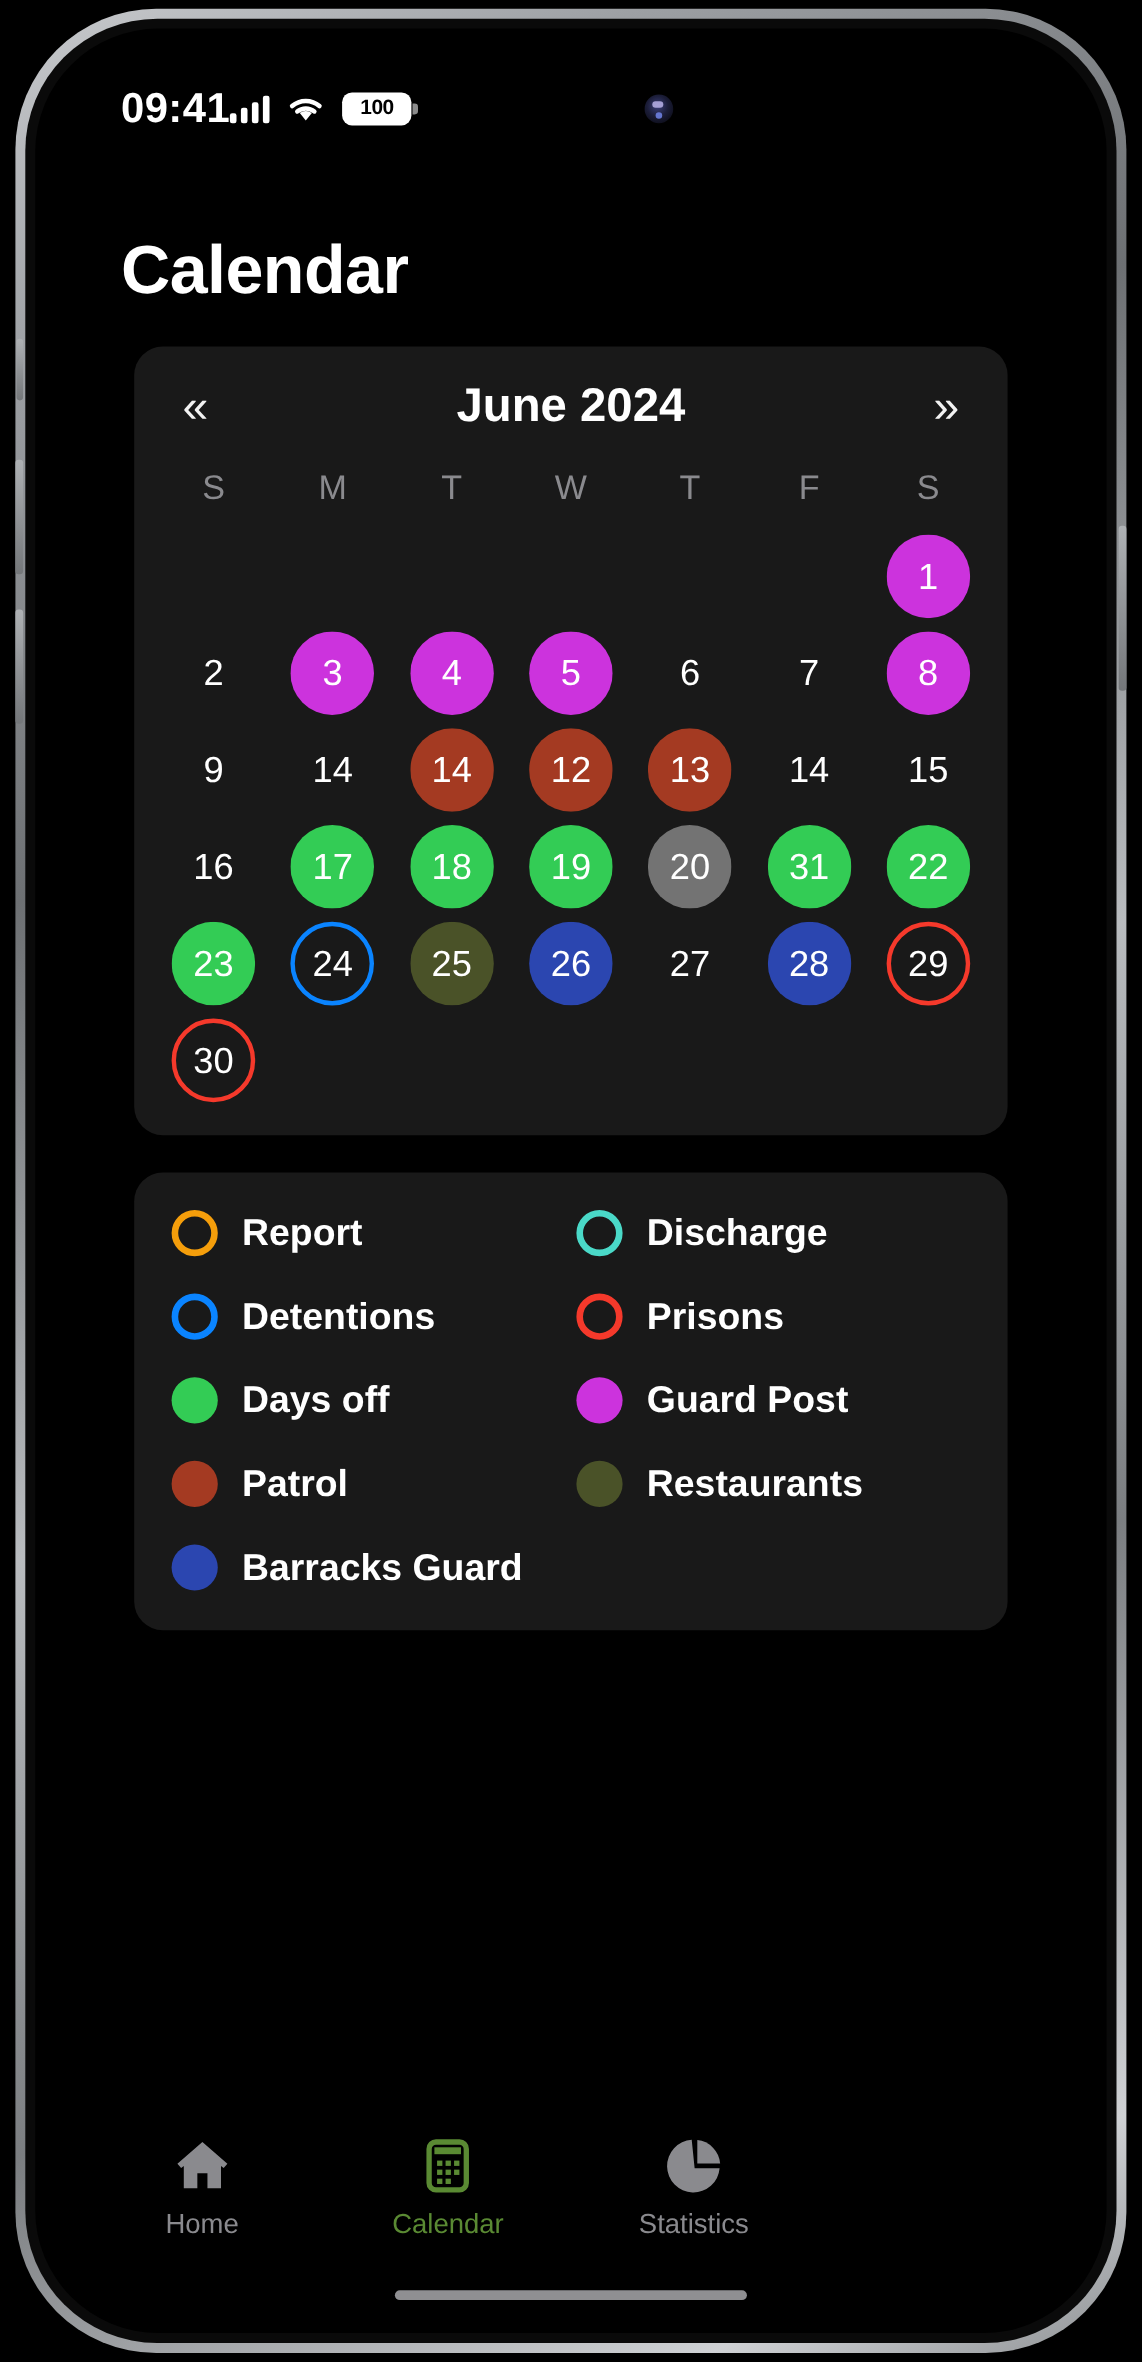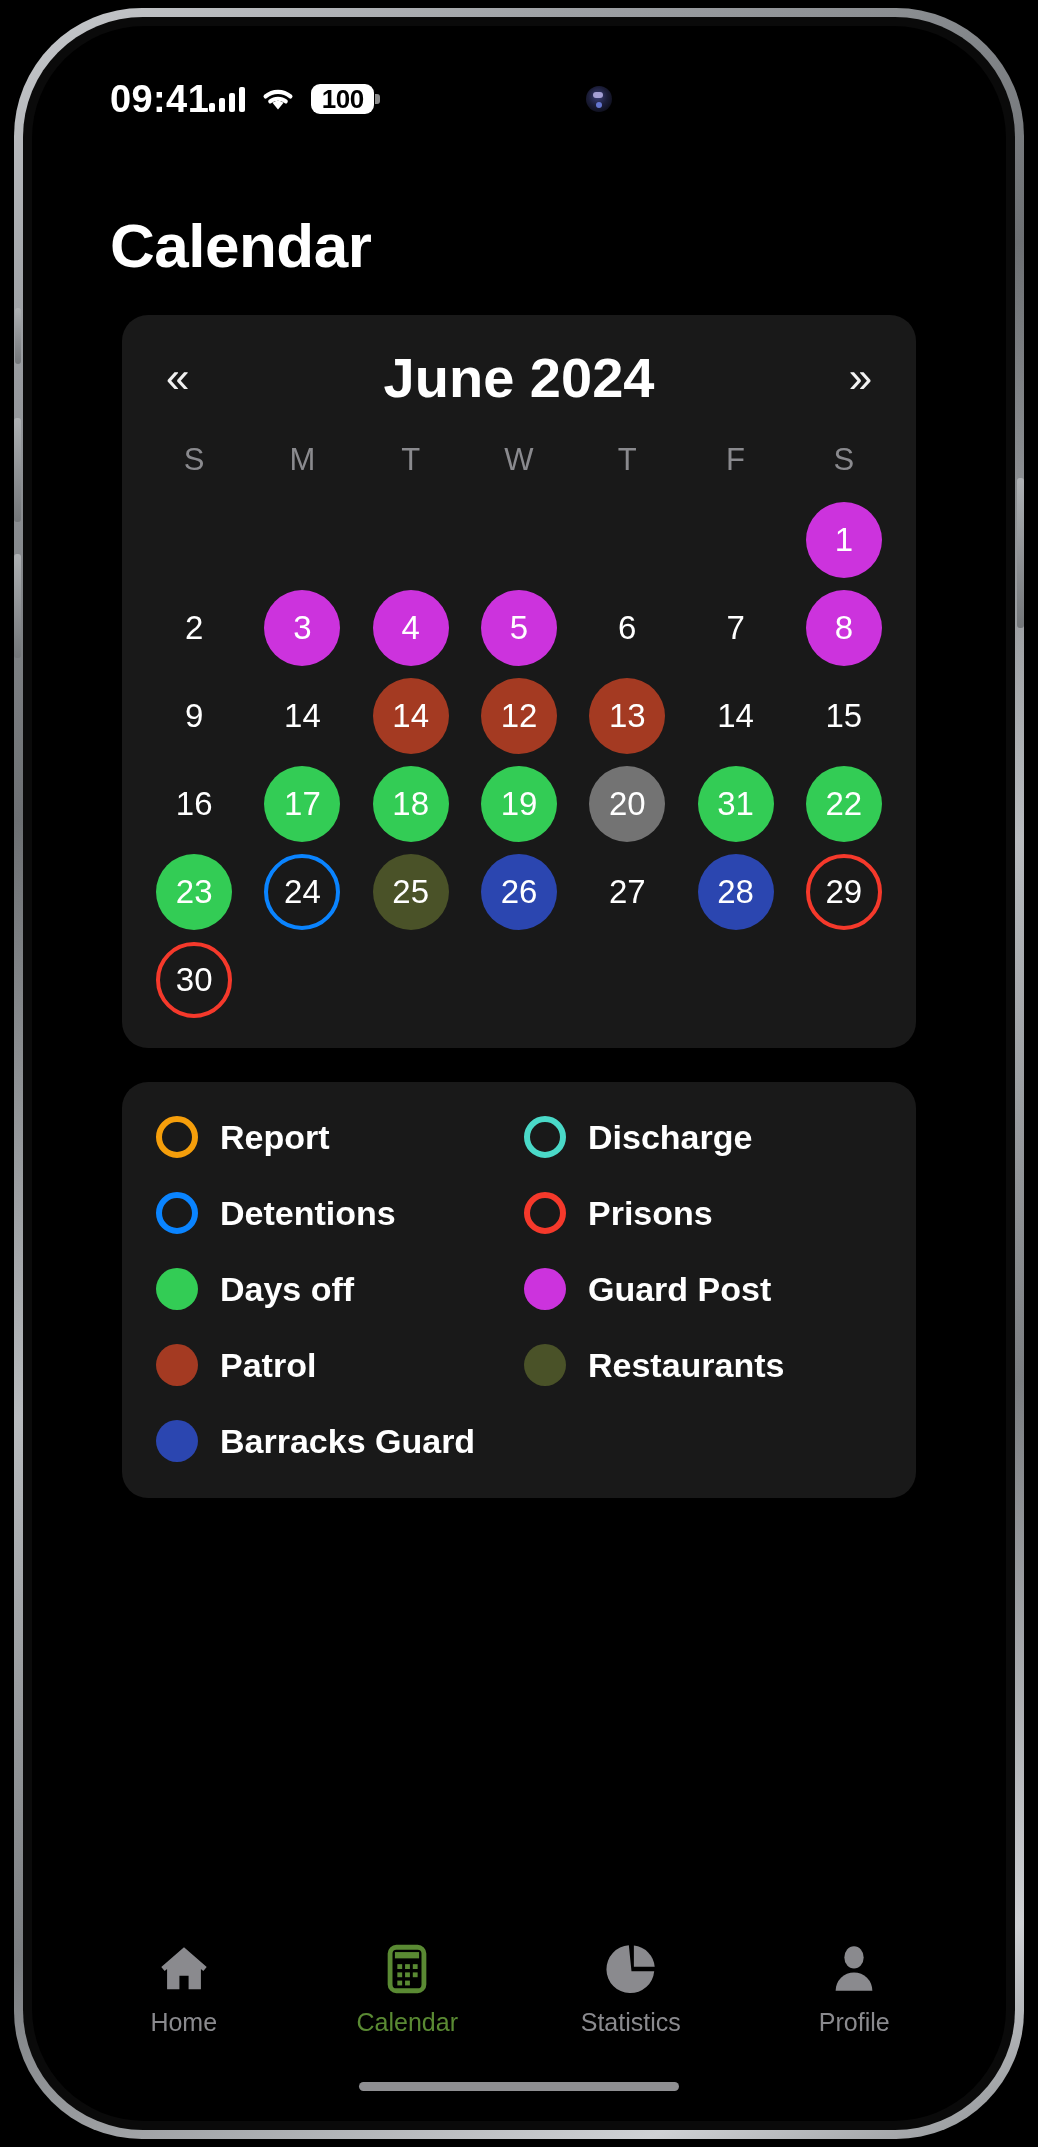--- a/index.html
+++ b/index.html
@@ -75,21 +75,21 @@
   .signal-bars i:nth-child(1){ height:9px; }
   .signal-bars i:nth-child(2){ height:14px; }
   .signal-bars i:nth-child(3){ height:19px; }
   .signal-bars i:nth-child(4){ height:25px; }
 
   .battery{
     position:relative; width:63px; height:30px;
     border-radius:9px; background:#fff;
     display:flex; align-items:center; justify-content:center;
   }
-  .battery .lvl{ color:#000; font-size:26px; font-weight:700; letter-spacing:-0.5px; }
+  .battery .lvl{ color:#000; font-size:19px; font-weight:700; letter-spacing:-0.5px; }
   .battery::after{
     content:""; position:absolute; right:-6px; top:10px;
     width:5px; height:10px; border-radius:0 3px 3px 0; background:rgba(255,255,255,.55);
   }
 
   
   #page{ position:absolute; left:0; top:112px; width:100%; bottom:0; }
 
   #page-title{
     color:#fff; font-size:62px; font-weight:700;
@@ -102,21 +102,21 @@
     border-radius:26px;
   }
 
   
   #calendar-card{ padding:22px 18px 28px 18px; }
 
   #month-nav{
     display:flex; align-items:center; justify-content:space-between;
     padding:8px 26px 6px 26px;
   }
-  #month-label{ color:#fff; font-size:56px; font-weight:600; }
+  #month-label{ color:#fff; font-size:43px; font-weight:600; }
   .nav-chevron{
     color:#f2f2f2; font-size:42px; line-height:1;
     background:none; border:none; cursor:pointer;
     font-family:"Liberation Sans", sans-serif;
   }
 
   #weekday-row{
     display:grid; grid-template-columns:repeat(7,1fr);
     margin-top:26px;
   }
@@ -406,27 +406,20 @@
             </svg>
             <span class="tab-label" style="color: rgb(90, 138, 51);">Calendar</span>
           </div>
           <div class="tab-item">
             <svg class="tab-icon" viewBox="0 0 24 24">
               <path d="M11.1 2.2 A9.9 9.9 0 1 0 21.6 12.9 L12.2 12.9 Z" fill="#8a8a8e"></path>
               <path d="M13.2 2.3 L13.2 11.1 L21.8 11.1 A9.6 9.6 0 0 0 13.2 2.3 Z" fill="#8a8a8e"></path>
             </svg>
             <span class="tab-label">Statistics</span>
           </div>
-          <div class="tab-item">
-            <svg class="tab-icon" viewBox="0 0 24 24">
-              <ellipse cx="12" cy="7.2" rx="4" ry="4.6" fill="#8a8a8e"></ellipse>
-              <path d="M4.4 21 a7.6 7.6 0 0 1 15.2 0 Z" fill="#8a8a8e"></path>
-            </svg>
-            <span class="tab-label">Profile</span>
-          </div>
         </div>
       <div id="home-indicator"></div>
 
     </div>
   </div>
 
   <span class="side-btn" id="btn-silent"></span>
   <span class="side-btn" id="btn-volup"></span>
   <span class="side-btn" id="btn-voldown"></span>
   <span class="side-btn" id="btn-power"></span>

